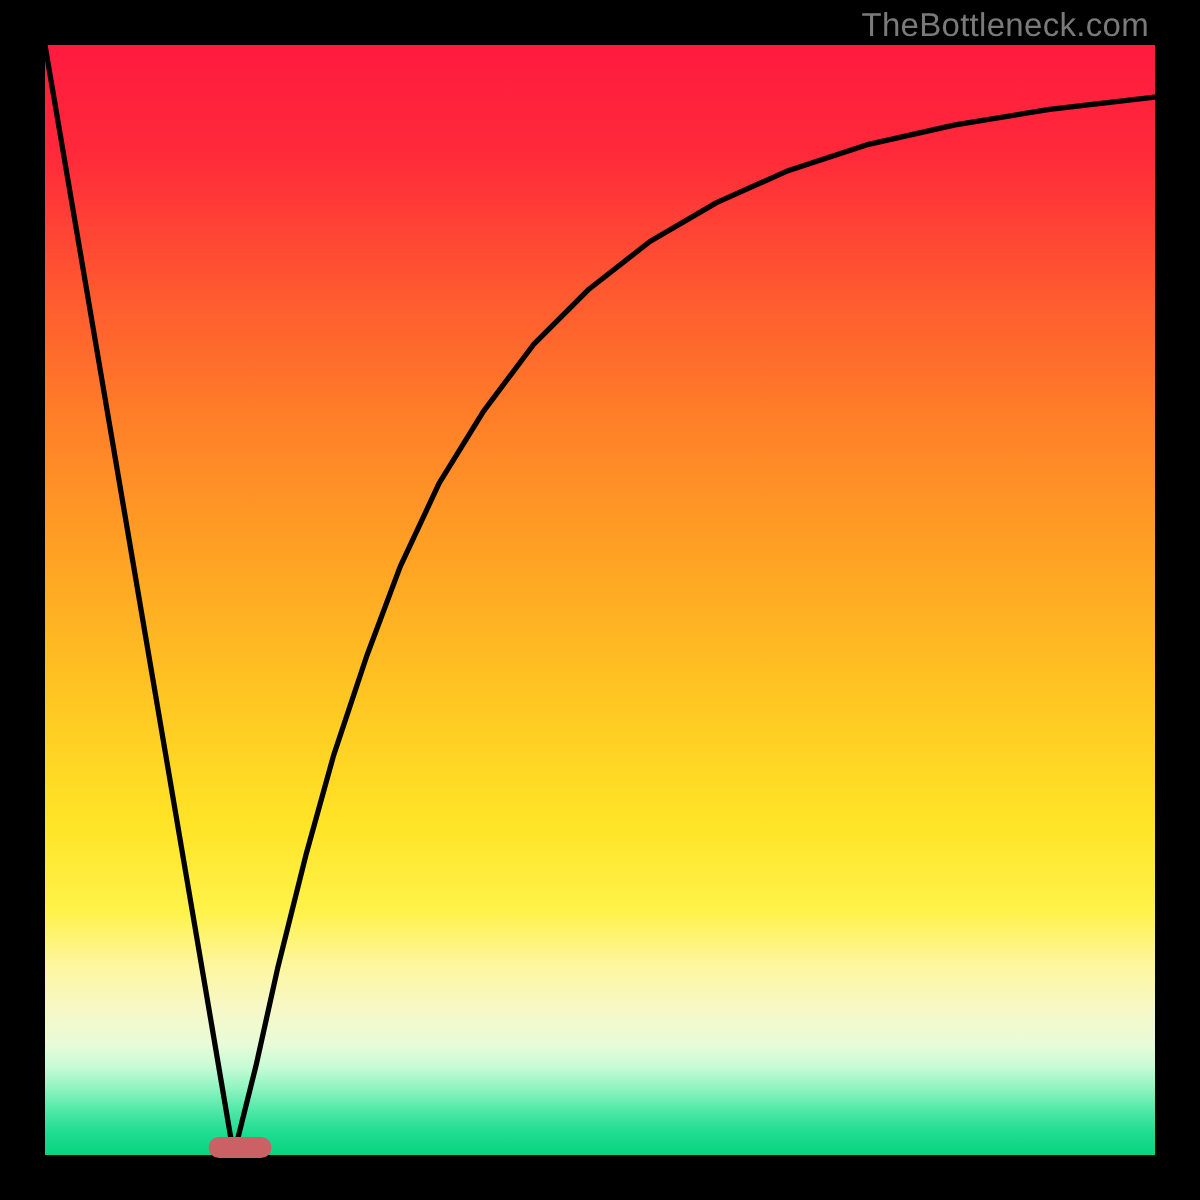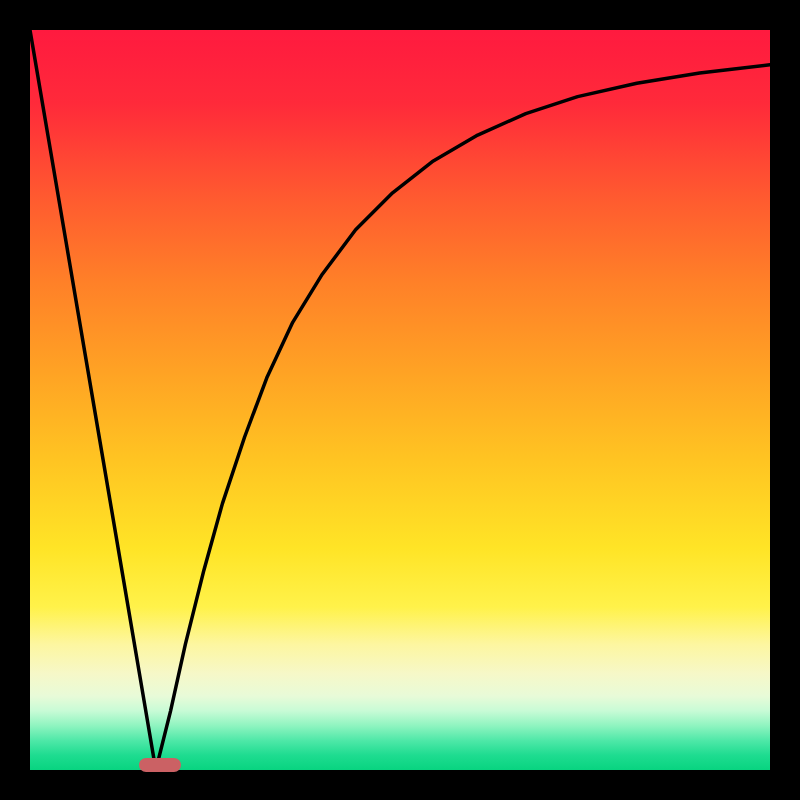--- a/index.html
+++ b/index.html
@@ -68,20 +68,21 @@
     border-radius: 7px;
     background: #cb6164;
     transform: translate(-50%, -50%);
   }
 </style>
 </head>
 <body>
 
 <div class="frame">
 
+  <div class="watermark">TheBottleneck.com</div>
 
   <div class="plot-area">
 
     <svg class="curve" viewBox="0 0 740 740" preserveAspectRatio="none">
       <path d="M0.00 0.00 L18.50 108.78 L37.00 217.56 L55.50 326.34 L74.00 435.12 L92.50 543.90 L111.00 652.68 L125.80 740.00" fill="none" stroke="#000" stroke-width="3.5" stroke-linecap="round" stroke-linejoin="round"></path>
       <path d="M125.80 740.00 L140.60 680.80 L155.40 614.20 L173.90 540.20 L192.40 473.60 L214.60 407.00 L236.80 347.80 L262.70 292.30 L292.30 244.20 L325.60 199.80 L362.60 162.80 L403.30 130.98 L447.70 105.08 L495.80 83.62 L547.60 66.60 L606.80 53.28 L669.70 42.92 L740.00 34.78" fill="none" stroke="#000" stroke-width="3.5" stroke-linecap="round" stroke-linejoin="round"></path>
     </svg>
 
     <div class="marker" style="left: 129.5px; top: 734.82px; background: rgb(203, 97, 100); width: 42px; height: 14px; border-radius: 7px;"></div>
   </div>

